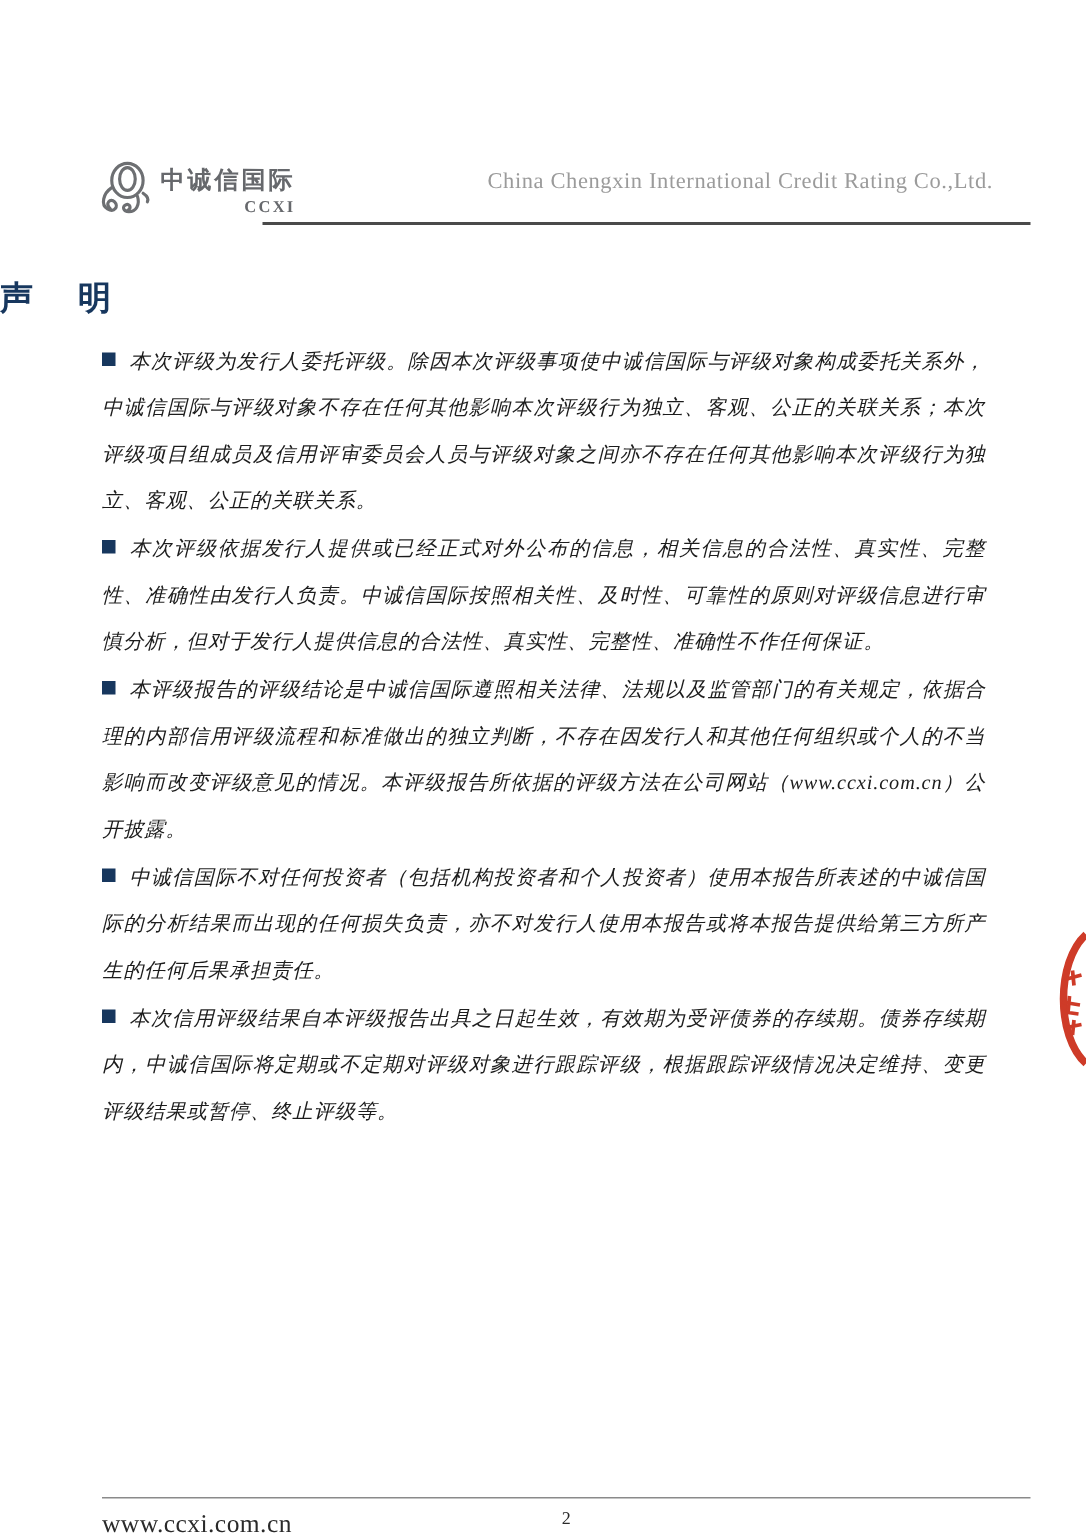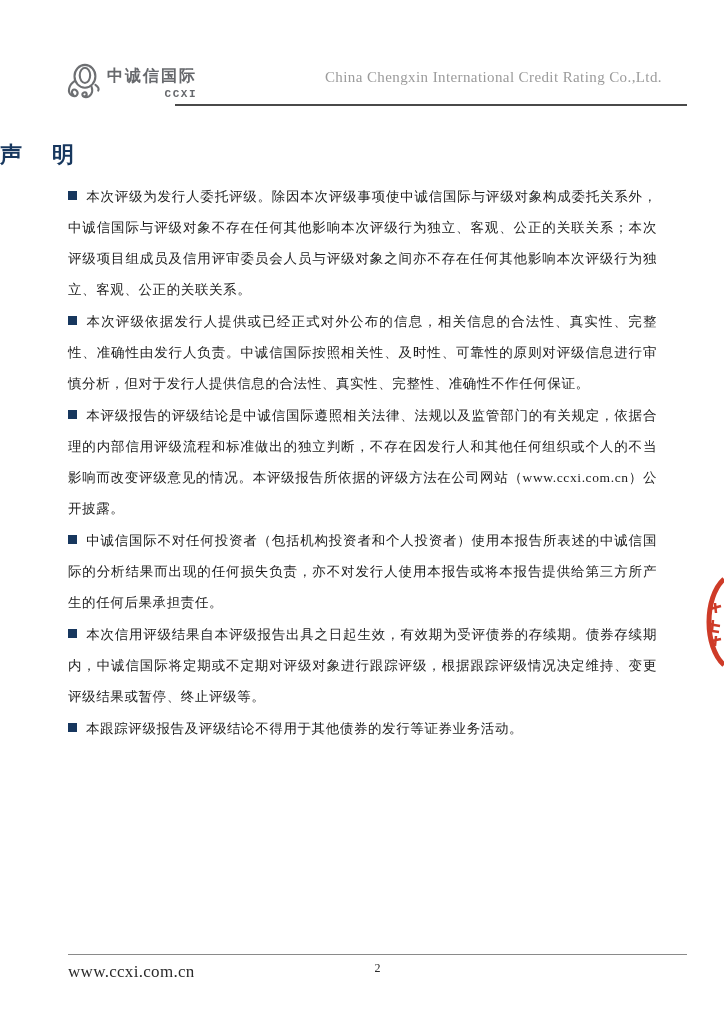--- a/index.html
+++ b/index.html
@@ -3,49 +3,49 @@
 <meta charset="utf-8">
 <style>
   * { margin: 0; padding: 0; box-sizing: border-box; }
   html, body { background: #ffffff; }
   body {
     width: 724px; height: 1024px;
     font-family: "Liberation Serif", "DejaVu Serif", serif;
     position: relative; overflow: hidden;
     color: #1f1f1f;
   }
-  .page { position: absolute; inset: 0; background: #fff; }
+  .page { position: absolute; inset: 0; background: #fff; margin-top: 44px; }
 
   
   .header { position: absolute; top: 62px; left: 65px; right: 37px; height: 44px; }
   .logo-block { position: absolute; left: 0; top: 0; display: flex; align-items: flex-start; gap: 4px; }
   .logo-mark { width: 38px; height: 40px; color: #6d6f72; }
   .logo-text { display: flex; flex-direction: column; align-items: flex-end; margin-top: 4px; }
   .logo-cn { font-family: "Liberation Sans", sans-serif; font-size: 16px; font-weight: bold; color: #66686c; letter-spacing: 2px; }
-  .logo-en { font-family: Liberation Mono, monospace; font-size: 11px; font-weight: bold; color: #66686c; letter-spacing: 1.5px; margin-top: 1px; }
+  .logo-en { font-family: Liberation Serif, serif; font-size: 11px; font-weight: bold; color: #66686c; letter-spacing: 1.5px; margin-top: 1px; }
   .header-en {
     position: absolute; right: 25px; bottom: 20px;
     font-size: 15px; color: #9b9b9b; letter-spacing: 0.4px;
   }
   .header-rule { position: absolute; left: 110px; right: 0; bottom: 0; height: 2px; background: #4a4a4a; }
 
   
   .doc-title {
     position: absolute; top: 140px; left: 0; right: 37px;
     text-align: left;
     font-size: 22px; font-weight: bold; color: #17375E;
     font-family: "Liberation Sans", "DejaVu Sans", sans-serif;
     letter-spacing: 4px;
   }
 
   
   .content { position: absolute; top: 181px; left: 68px; width: 589px; }
   .para {
     font-size: 13.5px; line-height: 31px; text-align: justify;
-    letter-spacing: 0.6px; color: #1c1c1c; margin-bottom: 1px;
+    letter-spacing: 0.6px; color: #1c1c1c; margin-bottom: 1px; font-style: italic;
   }
   .bullet {
     display: inline-block; width: 9px; height: 9px;
     background: #17375E; margin-right: 9px; vertical-align: 1px;
   }
 
   
   .seal { position: absolute; top: 573px; right: 0; width: 30px; height: 98px; }
 
   
@@ -78,21 +78,20 @@
   </div>
 
   <div class="doc-title">声　明</div>
 
   <div class="content">
     <p class="para"><span class="bullet"></span><span>本次评级为发行人委托评级。除因本次评级事项使中诚信国际与评级对象构成委托关系外，中诚信国际与评级对象不存在任何其他影响本次评级行为独立、客观、公正的关联关系；本次评级项目组成员及信用评审委员会人员与评级对象之间亦不存在任何其他影响本次评级行为独立、客观、公正的关联关系。</span></p>
     <p class="para"><span class="bullet"></span><span>本次评级依据发行人提供或已经正式对外公布的信息，相关信息的合法性、真实性、完整性、准确性由发行人负责。中诚信国际按照相关性、及时性、可靠性的原则对评级信息进行审慎分析，但对于发行人提供信息的合法性、真实性、完整性、准确性不作任何保证。</span></p>
     <p class="para"><span class="bullet"></span><span>本评级报告的评级结论是中诚信国际遵照相关法律、法规以及监管部门的有关规定，依据合理的内部信用评级流程和标准做出的独立判断，不存在因发行人和其他任何组织或个人的不当影响而改变评级意见的情况。本评级报告所依据的评级方法在公司网站（www.ccxi.com.cn）公开披露。</span></p>
     <p class="para"><span class="bullet"></span><span>中诚信国际不对任何投资者（包括机构投资者和个人投资者）使用本报告所表述的中诚信国际的分析结果而出现的任何损失负责，亦不对发行人使用本报告或将本报告提供给第三方所产生的任何后果承担责任。</span></p>
     <p class="para"><span class="bullet"></span><span>本次信用评级结果自本评级报告出具之日起生效，有效期为受评债券的存续期。债券存续期内，中诚信国际将定期或不定期对评级对象进行跟踪评级，根据跟踪评级情况决定维持、变更评级结果或暂停、终止评级等。</span></p>
-    <p class="para"><span class="bullet"></span><span>本跟踪评级报告及评级结论不得用于其他债券的发行等证券业务活动。</span></p>
   </div>
 
   <div class="seal">
     <svg width="30" height="98" viewBox="0 0 30 98">
       <path d="M30 6 C10 24, 10 74, 30 92" fill="none" stroke="#CE3B28" stroke-width="5"></path>
       <path d="M16 36 L27 33 M21 30 L22 40" stroke="#CE3B28" stroke-width="2.5" fill="none"></path>
       <path d="M14 51 L26 53 M19 47 L18 58 L25 59" stroke="#CE3B28" stroke-width="2.5" fill="none"></path>
       <path d="M17 68 L27 66 M22 63 L21 73" stroke="#CE3B28" stroke-width="2.5" fill="none"></path>
     </svg>
   </div>

